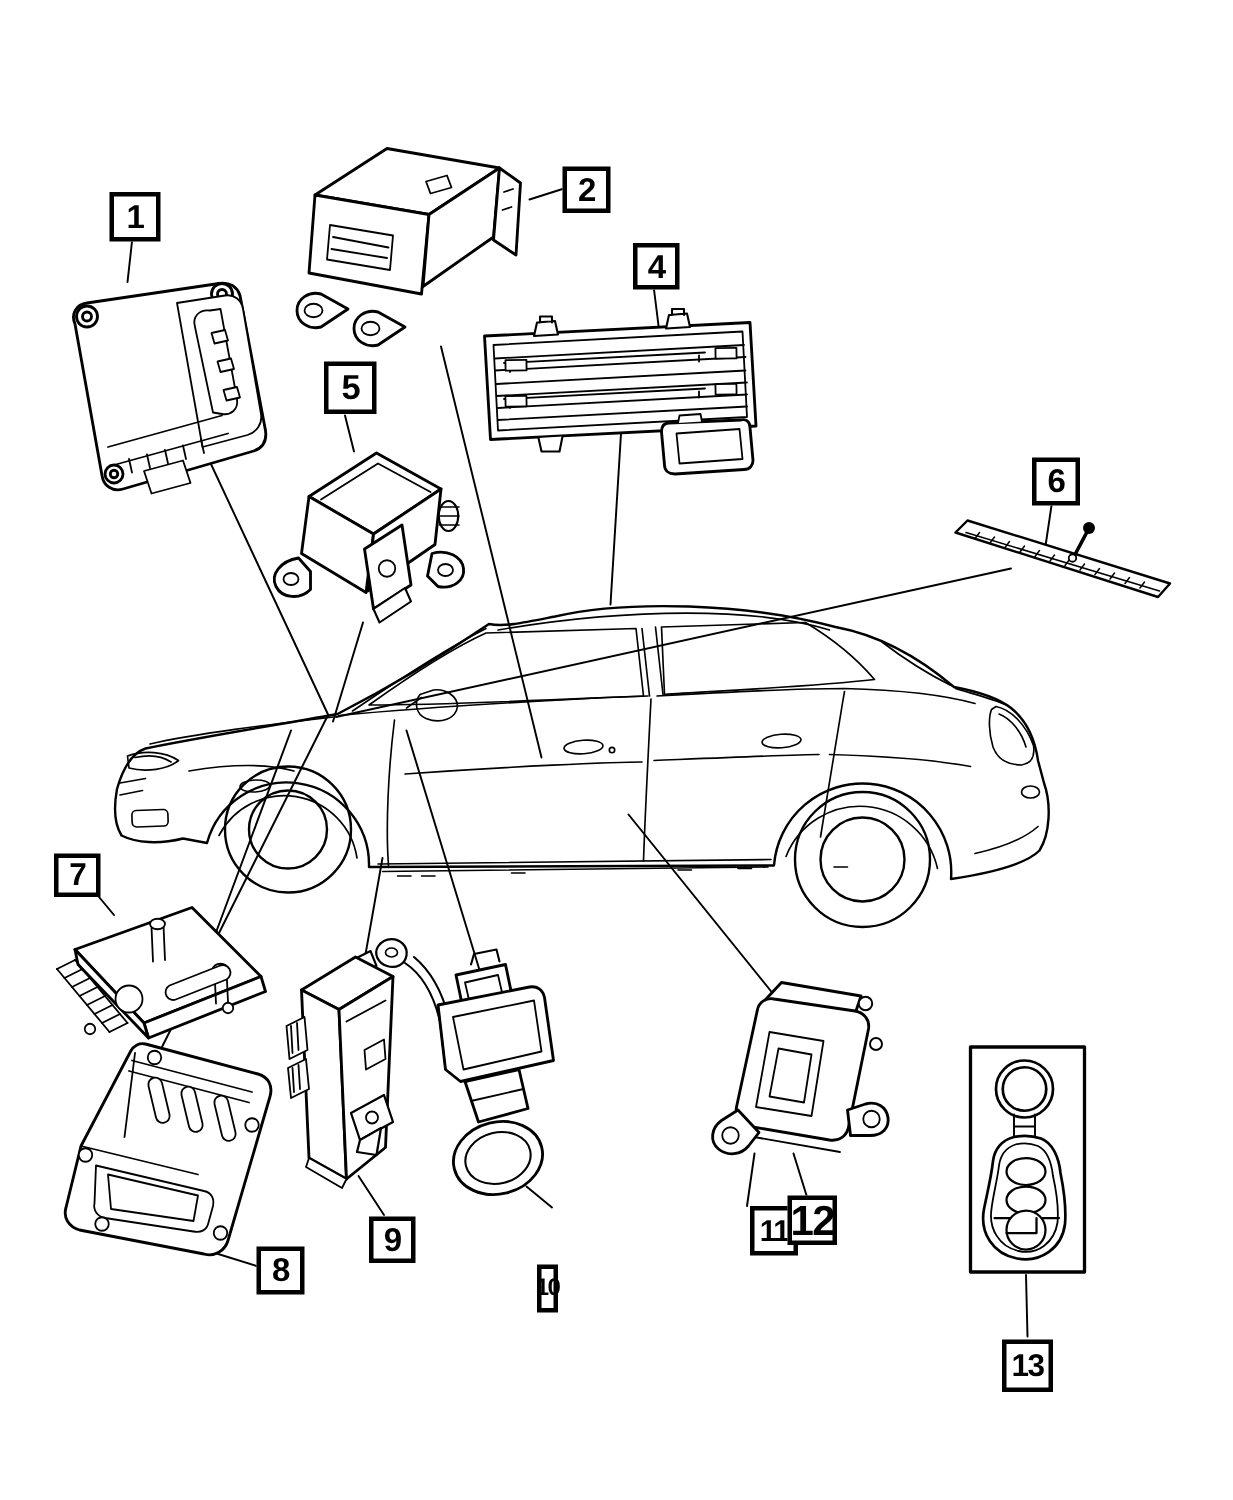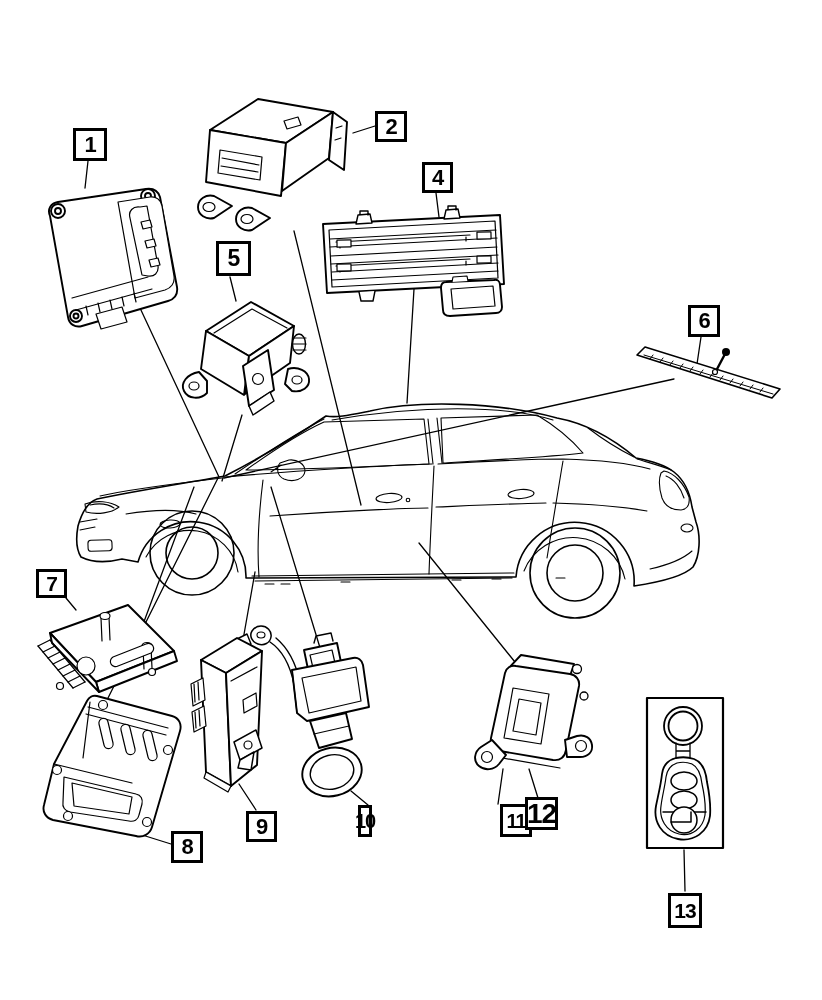--- a/index.html
+++ b/index.html
@@ -269,17 +269,17 @@
 </svg>
 
   <div class="callout" style="left:73px;top:128px;width:34px;height:33px;font-size:22px;">1</div>
   <div class="callout" style="left:375px;top:111px;width:32px;height:31px;font-size:22px;">2</div>
   <div class="callout" style="left:422px;top:162px;width:31px;height:31px;font-size:22px;">4</div>
   <div class="callout" style="left:216px;top:241px;width:35px;height:35px;font-size:23px;">5</div>
   <div class="callout" style="left:688px;top:305px;width:32px;height:32px;font-size:22px;">6</div>
   <div class="callout" style="left:36px;top:569px;width:31px;height:29px;font-size:21px;">7</div>
   <div class="callout" style="left:171px;top:831px;width:32px;height:32px;font-size:22px;">8</div>
   <div class="callout" style="left:246px;top:811px;width:31px;height:31px;font-size:22px;">9</div>
-  <div class="callout" style="left:358px;top:805px;width:14px;height:32px;font-size:20px;">10</div>
+  <div class="callout" style="left:358px;top:843px;width:14px;height:32px;font-size:16px;">10</div>
   <div class="callout" style="left:500px;top:804px;width:32px;height:33px;font-size:20px;">11</div>
   <div class="callout" style="left:525px;top:797px;width:33px;height:33px;font-size:28px;">12</div>
   <div class="callout" style="left:668px;top:893px;width:34px;height:35px;font-size:21px;">13</div>
 </div>
 
 </body></html>

